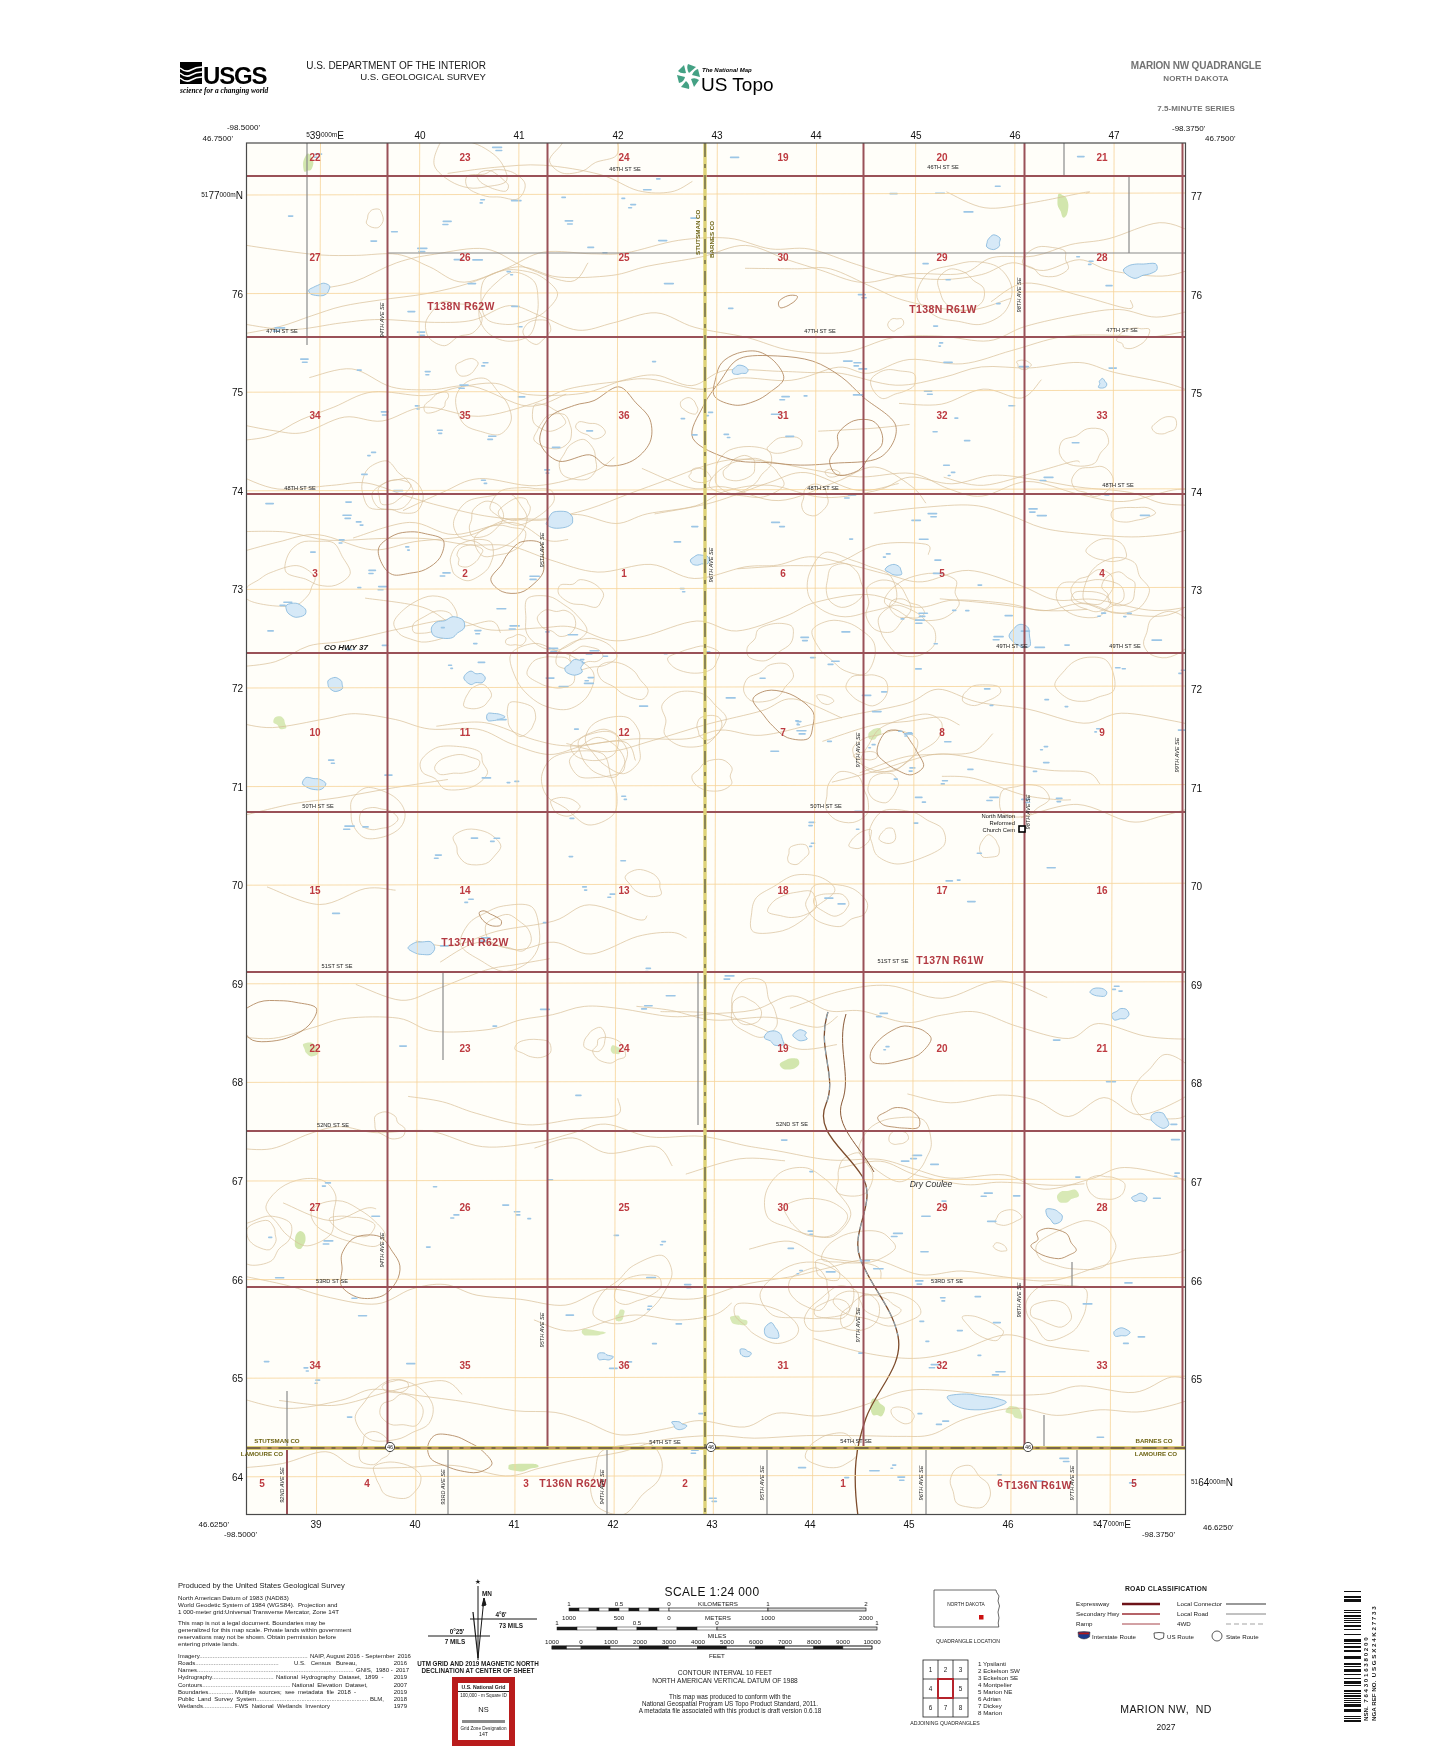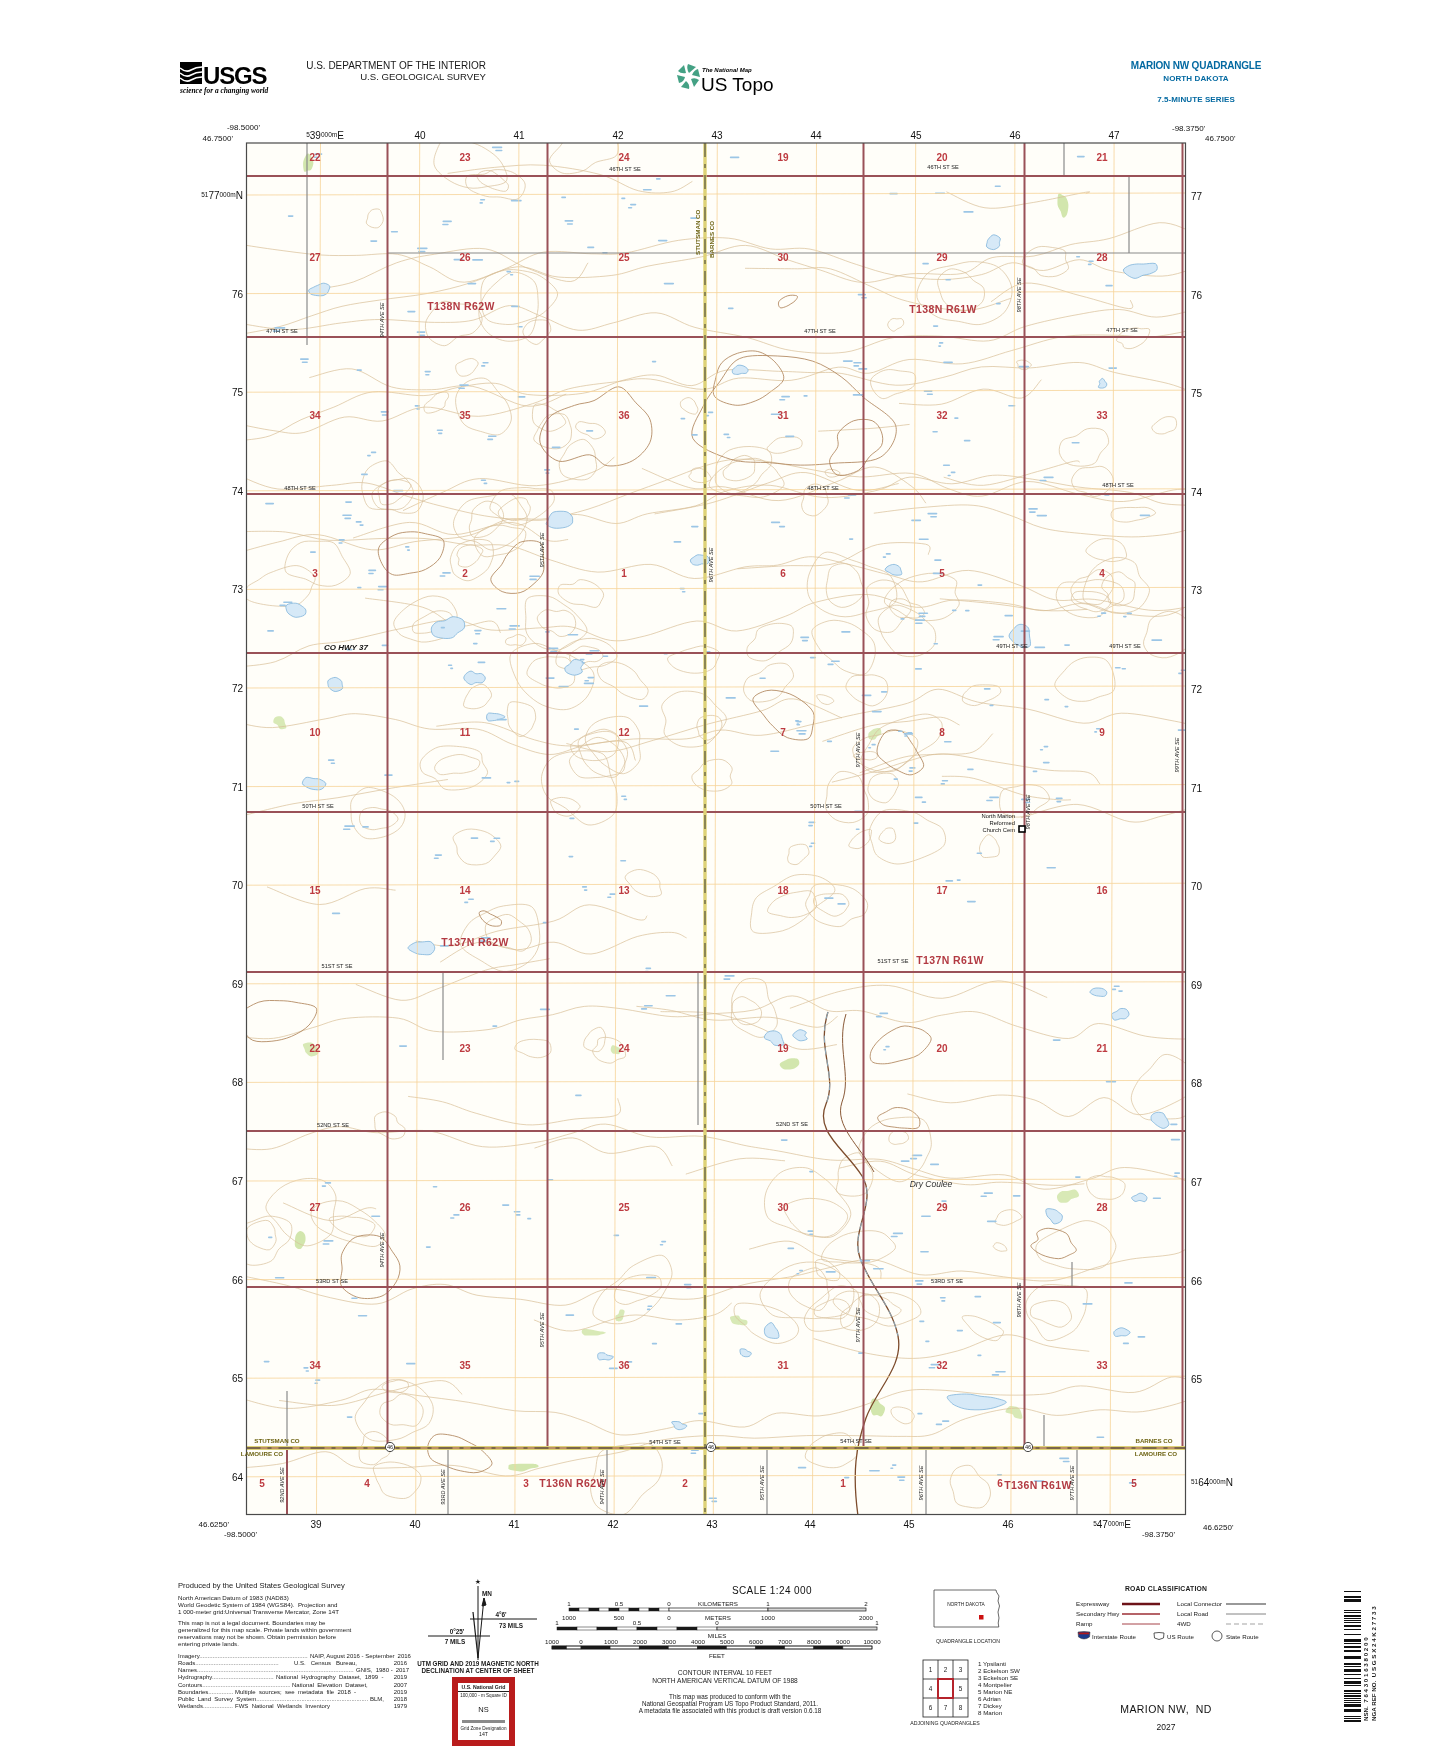--- a/index.html
+++ b/index.html
@@ -29,24 +29,24 @@
     <path d="M12 2 L20 5 L13 11 Q10 6 12 2Z"></path>
     <path d="M22 7 L24 15 L16 13 Q18 8 22 7Z"></path>
     <path d="M23 18 L18 25 L15 17 Q19 15 23 18Z"></path>
     <path d="M13 27 L5 25 L10 19 Q14 22 13 27Z"></path>
     <path d="M3 21 L1 13 L9 15 Q8 20 3 21Z"></path>
     <path d="M2 9 L8 3 L10 11 Q5 12 2 9Z"></path>
   </g>
   <text x="26" y="10" font-family="Liberation Sans,sans-serif" font-style="italic" font-weight="bold" font-size="6" fill="#000">The National Map</text>
   <text x="25" y="29" font-family="Liberation Sans,sans-serif" font-size="19" fill="#000">US Topo</text>
 </svg>
-<div class="abs" style="left:1076px;top:60px;width:240px;text-align:center;color:#0369a1;font-weight:bold">
+<div class="abs" style="left:1076px;top:60px;width:240px;text-align:center;color:#737373;font-weight:bold">
   <div style="font-size:10px;letter-spacing:-0.2px">MARION NW QUADRANGLE</div>
   <div style="font-size:8px;margin-top:3px;letter-spacing:0.1px">NORTH DAKOTA</div>
-  <div style="font-size:8px;margin-top:12px;letter-spacing:0.1px">7.5-MINUTE SERIES</div>
+  <div style="font-size:8px;margin-top:21px;letter-spacing:0.1px">7.5-MINUTE SERIES</div>
 </div>
 
 <svg class="abs" style="left:0;top:0" width="1445" height="1746" viewBox="0 0 1445 1746">
   <defs>
       <clipPath id="mapclip">
         <rect x="246.5" y="143" width="939" height="1371.5"></rect>
       </clipPath>
     </defs>
   <rect x="246.5" y="143" width="939" height="1371.5" fill="#fffef9"></rect>
   <g clip-path="url(#mapclip)">
@@ -1139,21 +1139,21 @@
 </svg>
 <div class="abs" style="left:388px;top:1660px;width:180px;text-align:center;font-size:6.3px;font-weight:bold;color:#191919;line-height:7px">UTM GRID AND 2019 MAGNETIC NORTH<br>DECLINATION AT CENTER OF SHEET</div>
 <div class="abs usng" style="left:452px;top:1677px;width:51px;height:57px;border:6px solid #b91c1c">
   <div style="font-size:5.2px;font-weight:bold;text-align:center;border-bottom:1px solid #222;padding:1px 0">U.S. National Grid</div>
   <div style="font-size:4.6px;text-align:center;padding-top:1px">100,000 - m Square ID</div>
   <div style="font-size:7.5px;text-align:center;padding:7px 0 6px">NS</div>
   <div style="height:2.5px;background:#8a8a8a;margin:0 4px"></div>
   <div style="font-size:4.6px;text-align:center;padding-top:3px">Grid Zone Designation<br><span style="font-size:5.2px">14T</span></div>
 </div>
 
-<div class="abs" style="left:612px;top:1585px;width:200px;text-align:right;font-size:10px;color:#111;letter-spacing:0.4px">SCALE 1:24 000</div>
+<div class="abs" style="left:612px;top:1585px;width:200px;text-align:center;font-size:12px;color:#111;letter-spacing:0.4px">SCALE 1:24 000</div>
 <svg class="abs" style="left:540px;top:1598px" width="360" height="62" viewBox="0 0 360 62">
   <g font-size="6.2" fill="#191919" font-family="Liberation Sans,sans-serif" text-anchor="middle">
     <text x="29" y="8">1</text>
       <text x="79" y="8">0.5</text>
       <text x="129" y="8">0</text>
     <text x="178" y="8">KILOMETERS</text>
       <text x="228" y="8">1</text>
       <text x="326" y="8">2</text>
     <text x="29" y="22">1000</text>
       <text x="79" y="22">500</text>

